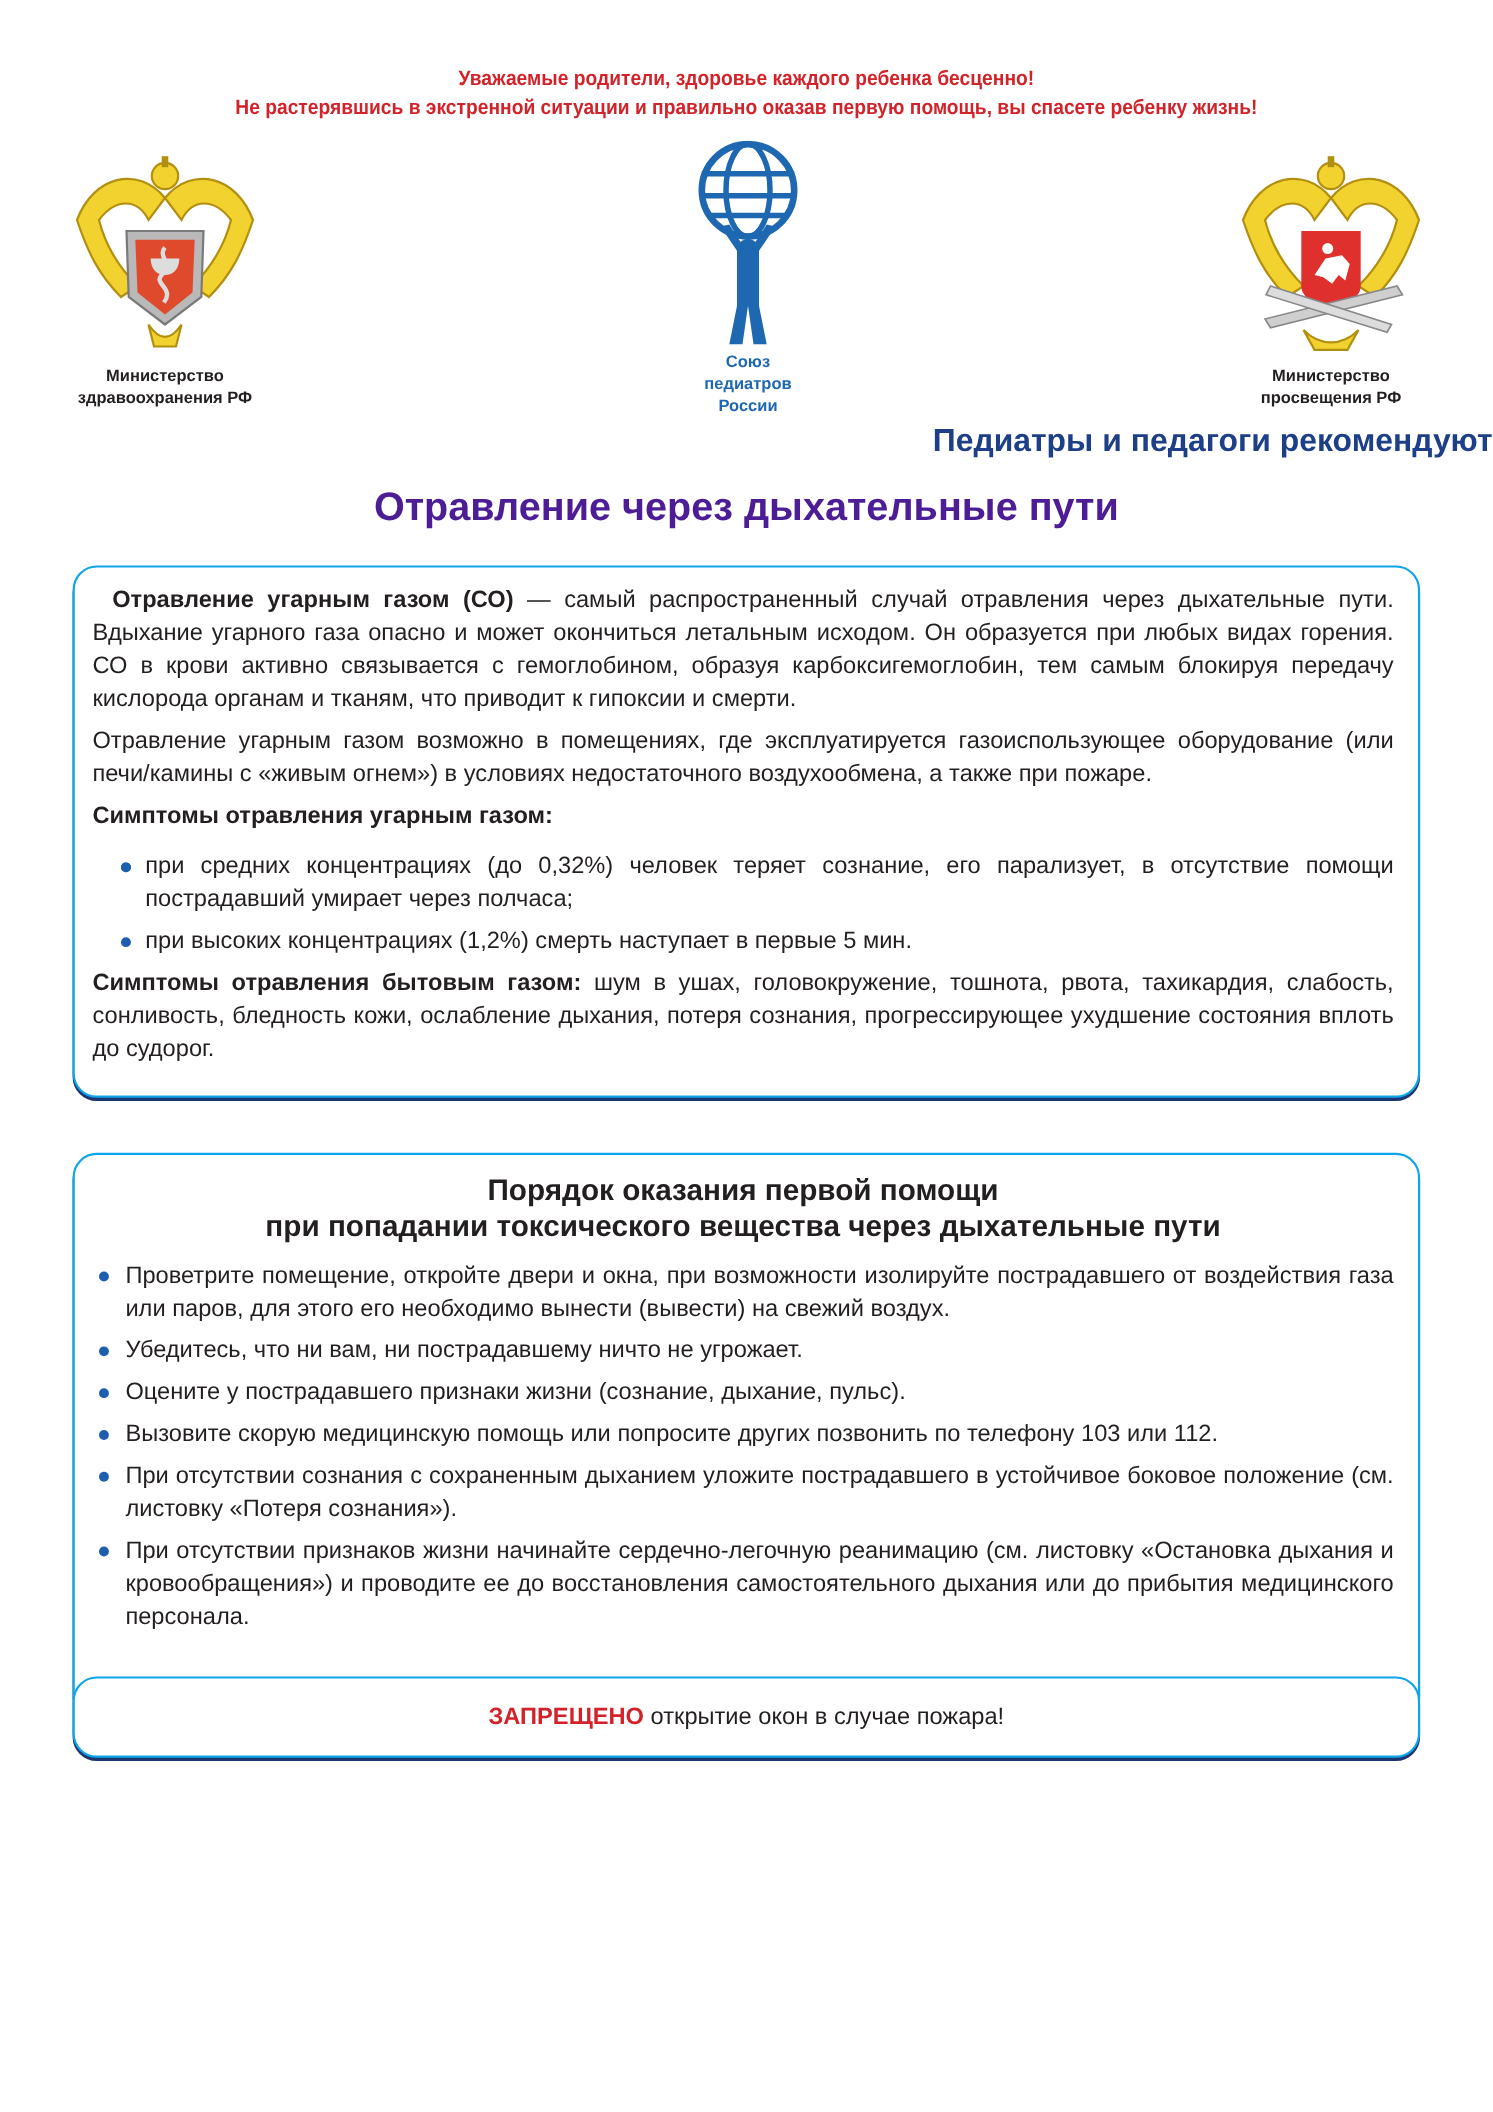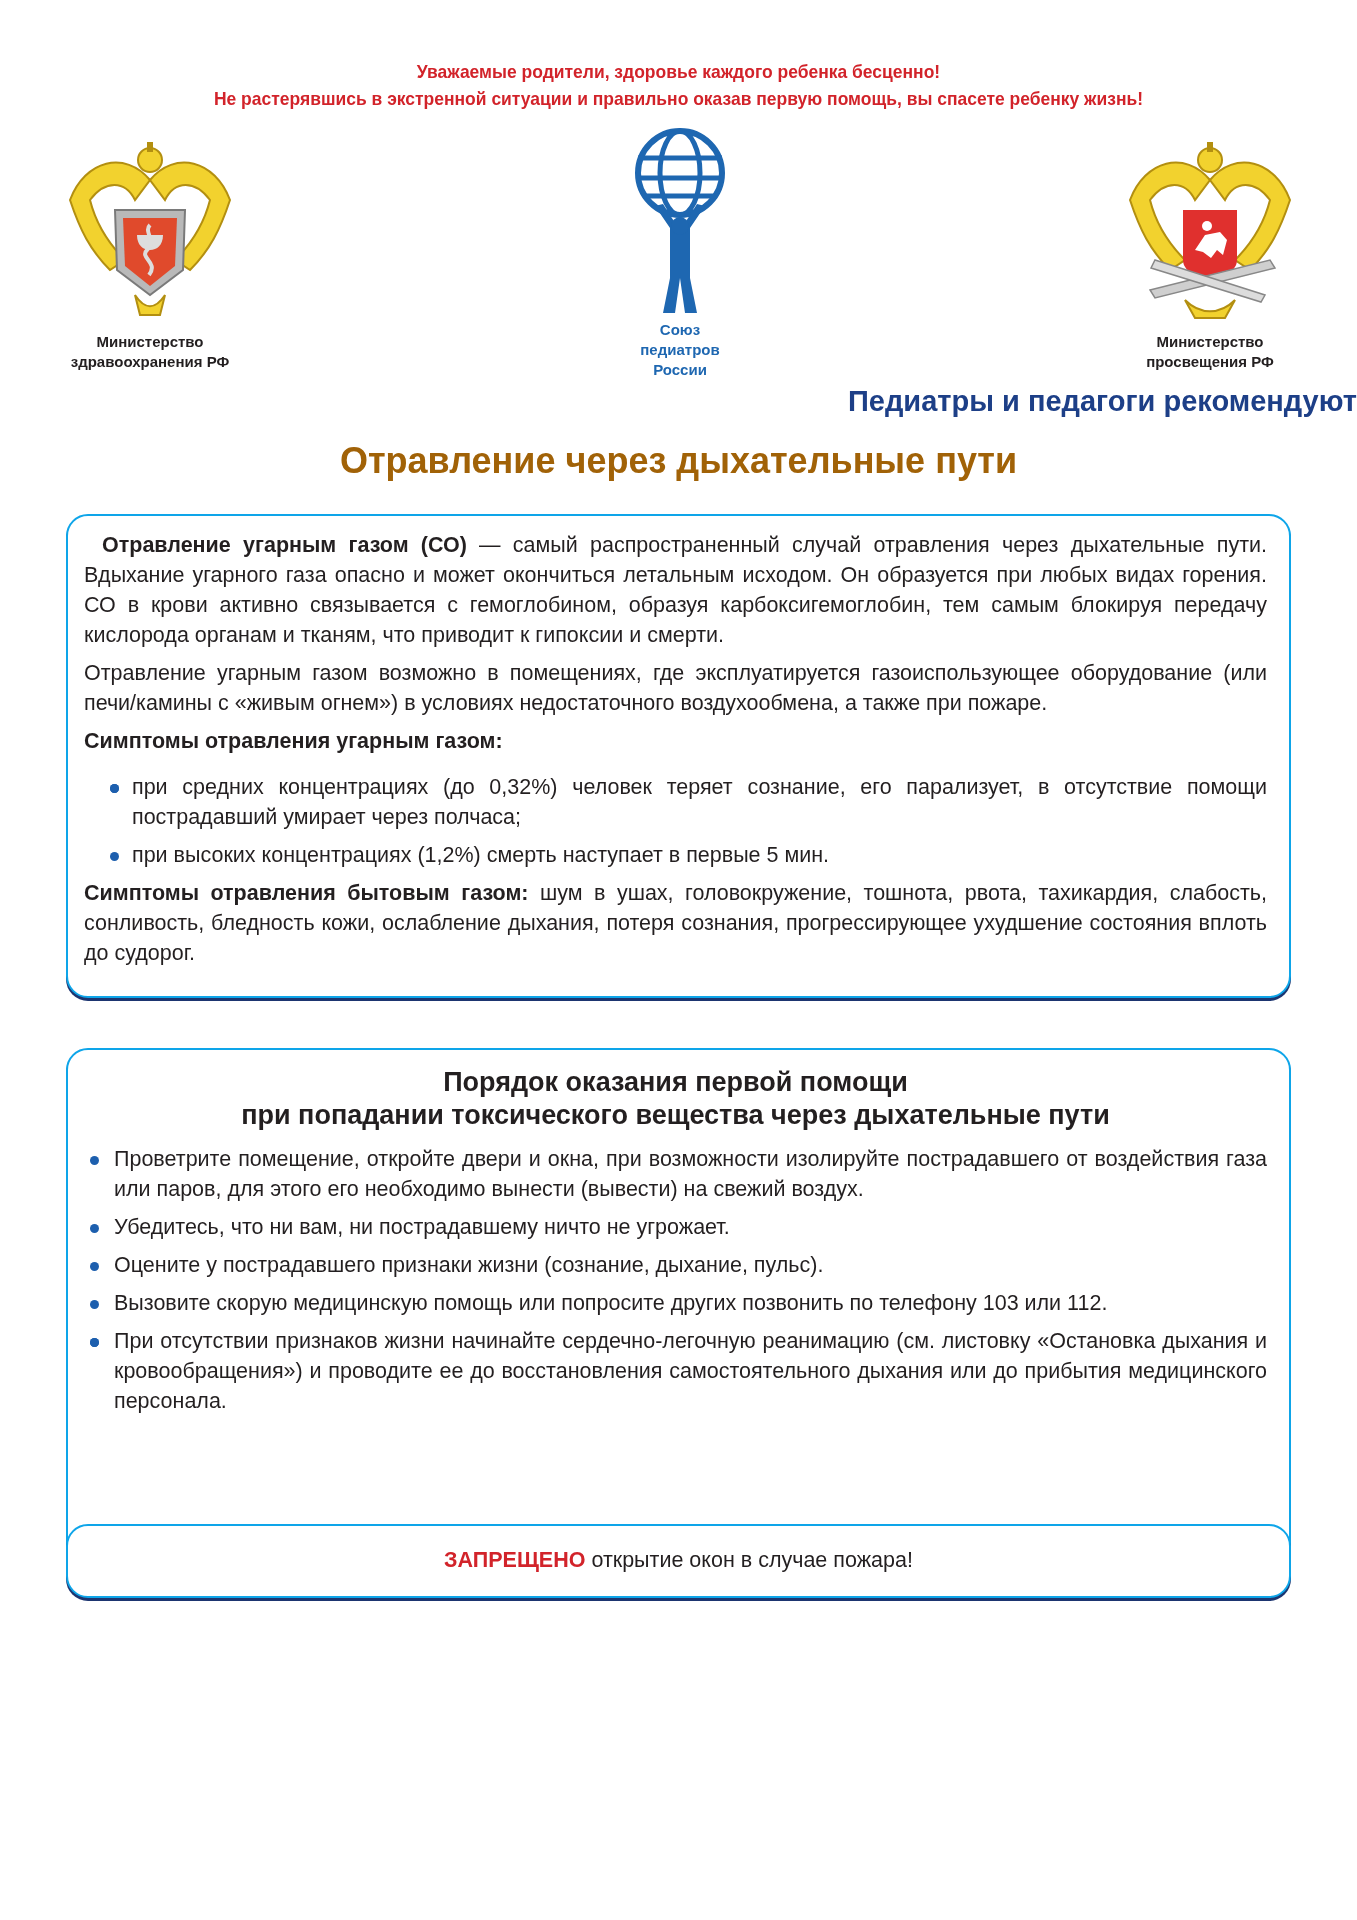--- a/index.html
+++ b/index.html
@@ -11,21 +11,21 @@
   .logo { position: absolute; text-align: center; font-weight: bold; font-size: 15px; line-height: 20px; }
   .logo-left { left: 55px; top: 140px; width: 190px; }
   .logo-center { left: 610px; top: 128px; width: 140px; color: #1e67b1; }
   .logo-right { left: 1115px; top: 140px; width: 190px; }
   .logo svg { display: block; margin: 0 auto; }
   .logo-left .lbl, .logo-right .lbl { margin-top: 12px; }
   .logo-center .lbl { margin-top: 2px; }
   .subtitle { position: absolute; top: 385px; left: 0; width: 1357px; text-align: right;
               color: #1d3f87; font-weight: bold; font-size: 29px; }
   .title { position: absolute; top: 440px; left: 0; width: 1357px; text-align: center;
-           color: #a16207; font-weight: bold; font-size: 36px; }
+           color: #4c1d95; font-weight: bold; font-size: 36px; }
   .box { position: absolute; left: 66px; width: 1225px; border: 2px solid #0ea5e9;
          border-radius: 22px; background: #fff; box-sizing: border-box;
          box-shadow: 0 3px 0 #1d3570; }
   .box1 { top: 514px; height: 484px; padding: 14px 22px 0 16px; }
   .box2 { top: 1048px; height: 516px; padding: 10px 22px 0 16px; }
   .box3 { top: 1524px; height: 74px; }
   .p { font-size: 21.5px; line-height: 30px; text-align: justify; margin: 0 0 8px 0; }
   .p b { font-weight: bold; }
   .indent { text-indent: 18px; }
   ul.bul { list-style: none; margin: 0 0 6px 0; padding: 0; }
@@ -121,21 +121,21 @@
 <div class="box box2">
   <div class="box2-title">
     <div>Порядок оказания первой помощи</div>
     <div>при попадании токсического вещества через дыхательные пути</div>
   </div>
   <ul class="bul">
     <li><span class="dot"></span><span>Проветрите помещение, откройте двери и окна, при возможности изолируйте пострадавшего от воздействия газа или паров, для этого его необходимо вынести (вывести) на свежий воздух.</span></li>
     <li><span class="dot"></span><span>Убедитесь, что ни вам, ни пострадавшему ничто не угрожает.</span></li>
     <li><span class="dot"></span><span>Оцените у пострадавшего признаки жизни (сознание, дыхание, пульс).</span></li>
     <li><span class="dot"></span><span>Вызовите скорую медицинскую помощь или попросите других позвонить по телефону 103 или 112.</span></li>
-    <li><span class="dot"></span></li>
+    <li><span class="dot"></span><span>При отсутствии сознания с сохраненным дыханием уложите пострадавшего в устойчивое боковое положение (см. листовку «Потеря сознания»).</span></li>
     <li><span class="dot"></span><span>При отсутствии признаков жизни начинайте сердечно-легочную реанимацию (см. листовку «Остановка дыхания и кровообращения») и проводите ее до восстановления самостоятельного дыхания или до прибытия медицинского персонала.</span></li>
   </ul>
 </div>
 
 <div class="box box3">
   <div class="warn"><span class="red">ЗАПРЕЩЕНО</span><span> открытие окон в случае пожара!</span></div>
 </div>
 
 <div class="page-num">— 13 —</div>
 

